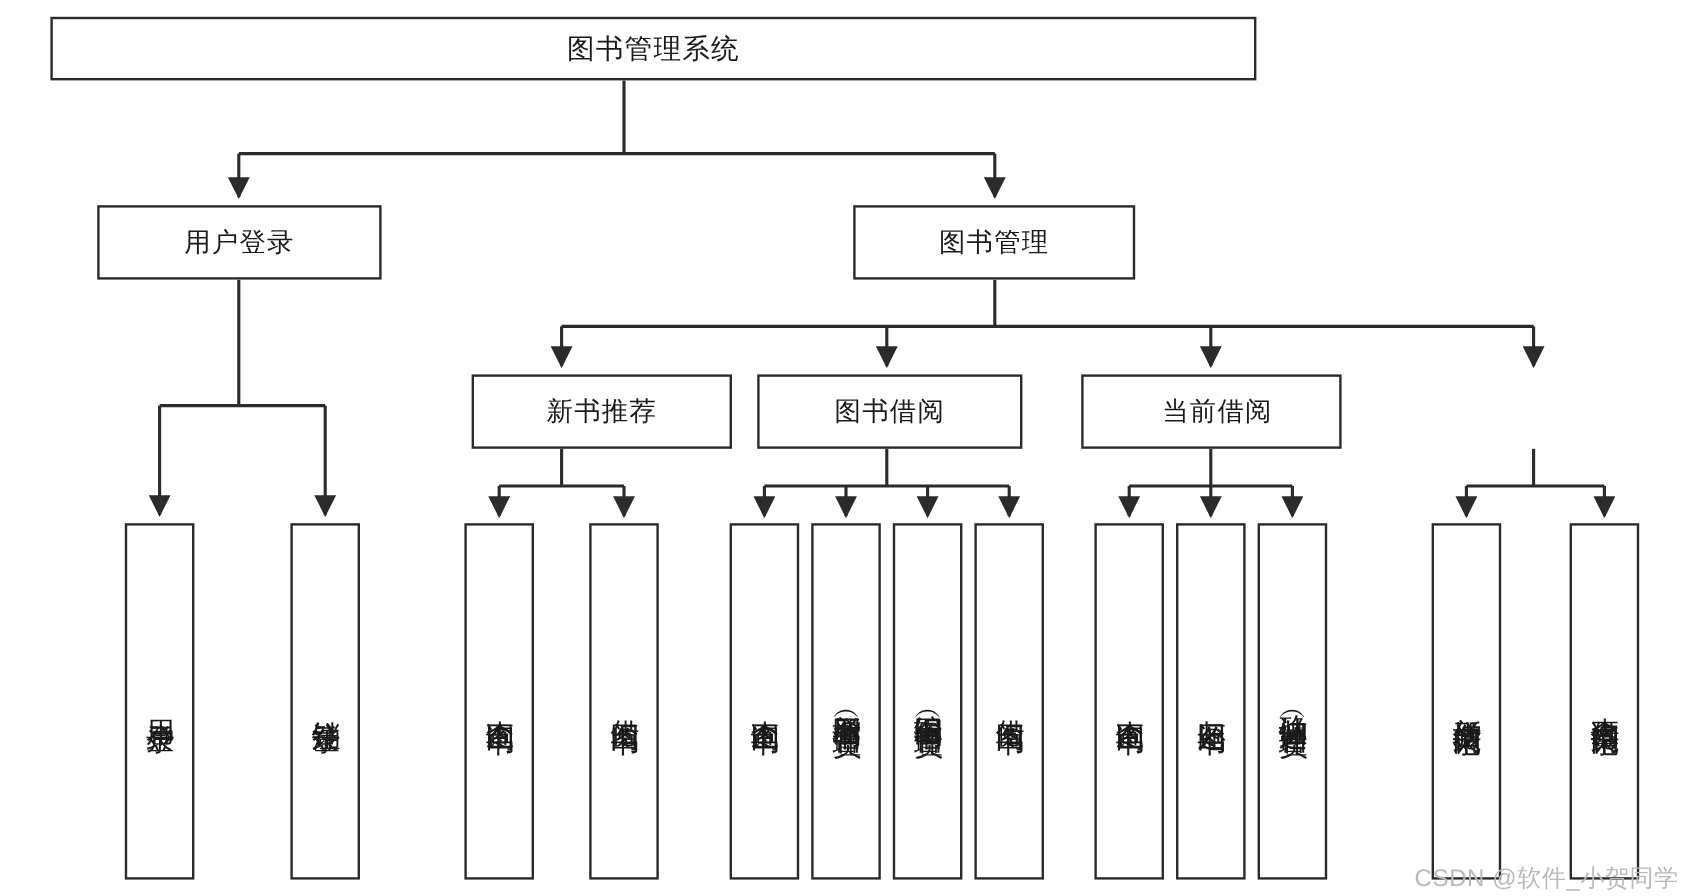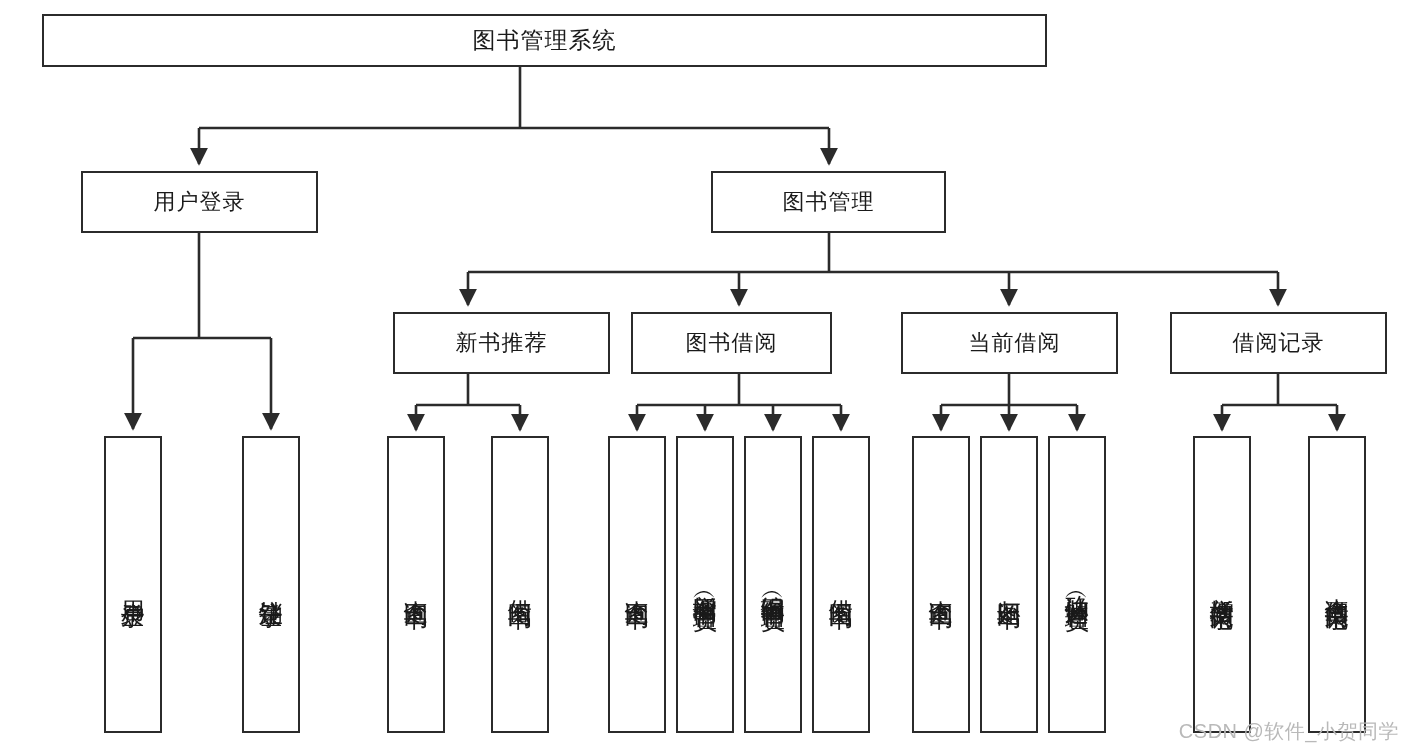--- a/index.html
+++ b/index.html
@@ -96,28 +96,25 @@
   <div class="node horiz" style="left:81px;top:171px;width:237px;height:62px;">
     <span>用户登录</span>
   </div>
   <div class="node horiz" style="left:711px;top:171px;width:235px;height:62px;">
     <span>图书管理</span>
   </div>
 
   <div class="node horiz" style="left:360px;top:312px;width:217px;height:62px;margin-left:33px;">
     <span>新书推荐</span>
   </div>
-  <div class="node horiz" style="left:631px;top:312px;width:201px;height:62px;">
+  <div class="node horiz" style="left:631px;top:312px;width:221px;height:62px;">
     <span>图书借阅</span>
   </div>
   <div class="node horiz" style="left:901px;top:312px;width:217px;height:62px;padding-left:10px;">
     <span>当前借阅</span>
-  </div>
-  <div class="node horiz" style="left:1170px;top:312px;width:217px;height:62px;">
-    <span>借阅记录</span>
   </div>
 
   <div class="node vert" style="left:104px;top:436px;width:58px;height:297px;">
     <span>用户登录</span>
   </div>
   <div class="node vert" style="left:242px;top:436px;width:58px;height:297px;">
     <span>注销登录</span>
   </div>
 
   <div class="node vert" style="left:387px;top:436px;width:58px;height:297px;">

